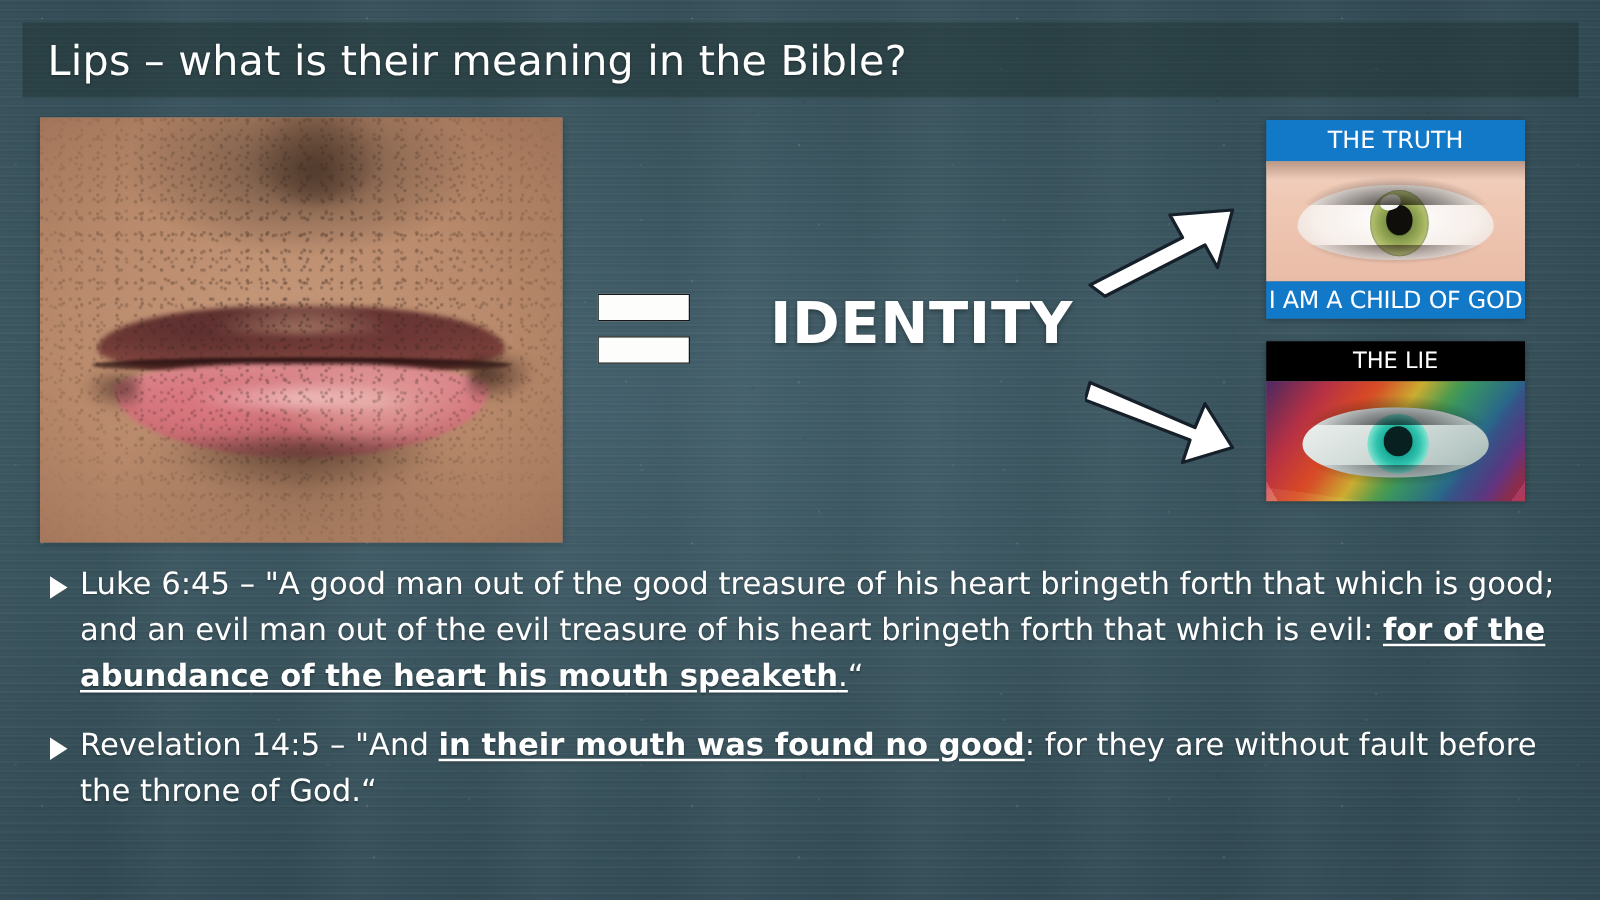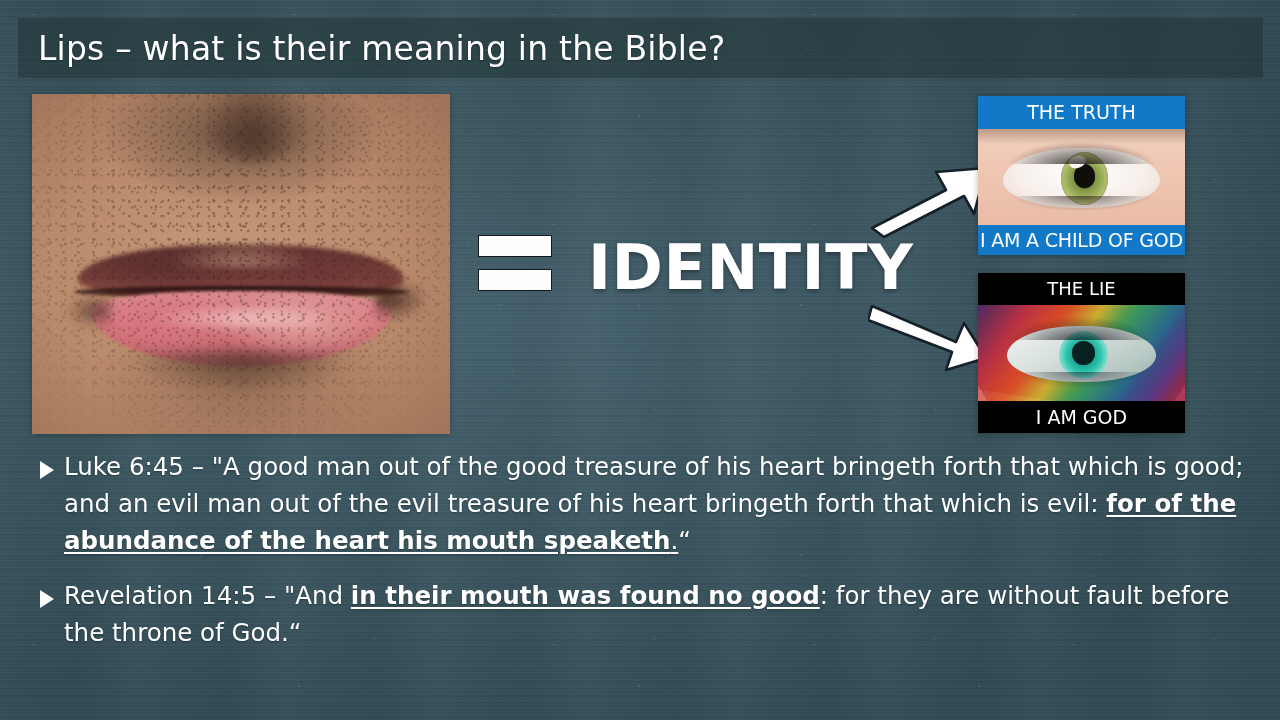--- a/index.html
+++ b/index.html
@@ -195,40 +195,40 @@
     position: absolute;
     left: 0; width: 74px; height: 22px;
     background: #fdfdfb;
     border: 1.6px solid #14181a;
     box-sizing: border-box;
   }
   #equals-sign .bar.top { top: 0; }
   #equals-sign .bar.bottom { top: 34px; }
   #identity-word {
     position: absolute;
-    left: 588px;
+    left: 616px;
     top: 231px;
     color: #ffffff;
-    font-size: 62px;
+    font-size: 46px;
     font-weight: bold;
     letter-spacing: .5px;
     font-family: "DejaVu Sans", sans-serif;
     text-shadow: 0 2px 4px rgba(0,0,0,.38);
     white-space: nowrap;
   }
 
   
   .arrow-svg { position: absolute; }
   #arrow-up   { left: 868px; top: 160px;  width: 122px; height: 80px; }
   #arrow-down { left: 868px; top: 296px;  width: 122px; height: 80px; }
 
   
   .eye-panel {
     position: absolute;
-    left: 978px;
+    left: 1013px;
     width: 207px;
     box-shadow: 0 1px 6px rgba(0,0,0,.3);
   }
   #panel-truth { top: 96px; }
   #panel-lie   { top: 273px; }
 
   .band {
     width: 100%;
     box-sizing: border-box;
     text-align: center;
@@ -431,21 +431,20 @@
   <div class="eye-panel" id="panel-lie">
     <div class="band band-top">THE LIE</div>
     <div class="eye-art eye-poly">
       <div class="facets"></div>
       <div class="p-sclera"></div>
       <div class="p-iris"></div>
       <div class="p-pupil"></div>
       <div class="p-lash"></div>
       <div class="p-lash-b"></div>
     </div>
-    <div class="band band-bottom">I AM GOD</div>
   </div>
 
   <div id="bullets">
     <div class="bullet">
       <span class="tri"></span>
       <span class="bullet-body"><span>Luke 6:45 – "A good man out of the good treasure of his heart bringeth forth that which is good; and an evil man out of the evil treasure of his heart bringeth forth that which is evil: </span><span class="em">for of the abundance of the heart his mouth speaketh</span><span class="u-only">.</span><span>“</span></span>
     </div>
     <div class="bullet">
       <span class="tri"></span>
       <span class="bullet-body"><span>Revelation 14:5 – "And </span><span class="em">in their mouth was found no good</span><span>: for they are without fault before the throne of God.“</span></span>

